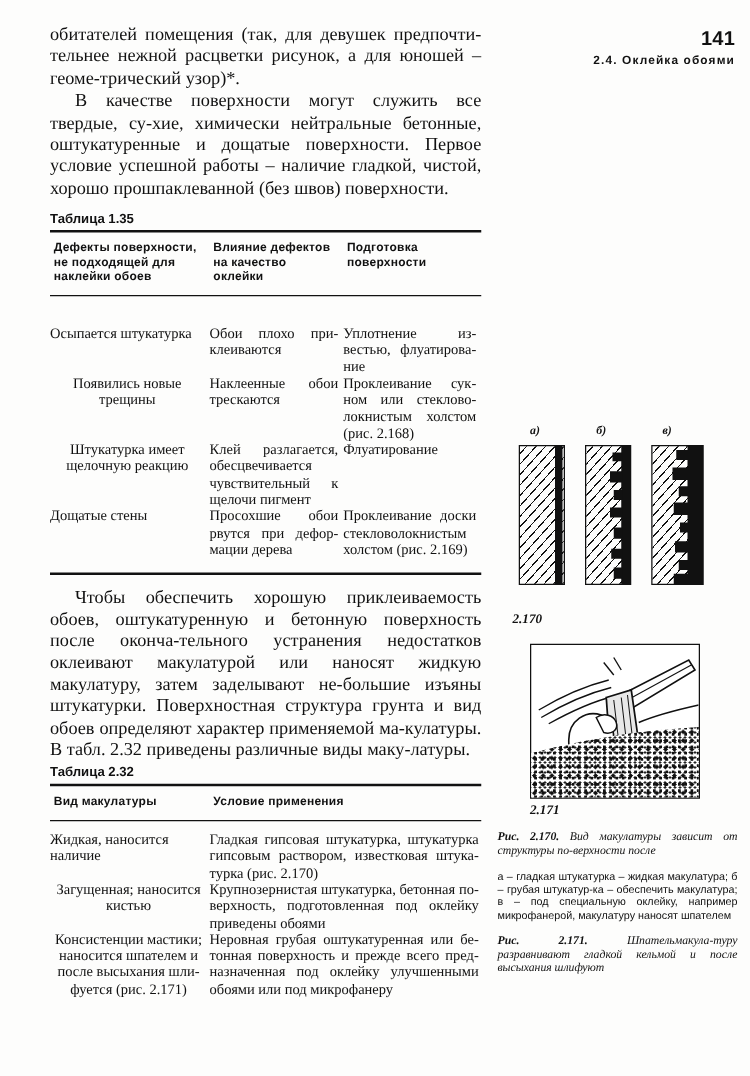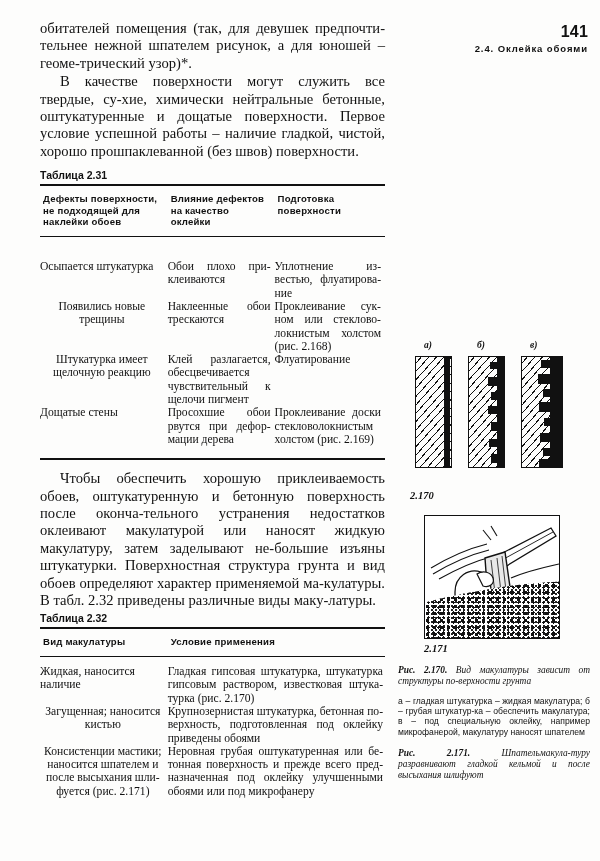--- a/index.html
+++ b/index.html
@@ -192,26 +192,26 @@
 
 <div class="page">
 
   <div class="hdr">
     <div class="hdr-page">141</div>
     <div class="hdr-sec">2.4. Оклейка обоями</div>
   </div>
 
   <div class="col">
 
-    <p class="body" style="text-indent:0">обитателей помещения (так, для девушек предпочти-тельнее нежной шпателем рисунок, а для юношей – геоме-трический узор)*.</p>
+    <p class="body" style="text-indent:0">обитателей помещения (так, для девушек предпочти-тельнее нежной расцветки рисунок, а для юношей – геоме-трический узор)*.</p>
 
 
     <p class="body">В качестве поверхности могут служить все твердые, су-хие, химически нейтральные бетонные, оштукатуренные и дощатые поверхности. Первое условие успешной работы – наличие гладкой, чистой, хорошо прошпаклеванной (без швов) поверхности.</p>
 
-    <div class="tbl-cap">Таблица 2.31</div>
+    <div class="tbl-cap">Таблица 1.35</div>
     <div class="rule-thick"></div>
     <table class="t t31">
       <colgroup>
           <col style="width:37%">
           <col style="width:31%">
           <col style="width:32%">
         </colgroup>
       <thead>
         <tr>
           <th style="white-space:pre-line">Дефекты поверхности,
@@ -376,20 +376,20 @@
 
         <g stroke="#111" fill="none" stroke-width="1.2">
           <path d="M86 62 C 100 56, 116 52, 134 48"></path>
         </g>
       </svg>
       <div class="grit"></div>
     </div>
 
     <div class="fignum" style="margin-top:4px; margin-left:26px">2.171</div>
 
-    <div class="cap"><span class="cap-it">Рис. 2.170.</span><span class="cap-it" style="font-weight:normal"> Вид макулатуры зависит от структуры по-верхности грунта</span></div>
+    <div class="cap"><span class="cap-it">Рис. 2.170.</span><span class="cap-it" style="font-weight:normal"> Вид макулатуры зависит от структуры по-верхности после</span></div>
 
     <div class="cap-sub">а – гладкая  штукатурка – жидкая макулатура; б – грубая штукатур-ка – обеспечить макулатура; в – под специальную оклейку, например микрофанерой, макулатуру наносят шпателем</div>
 
     <div class="cap"><span class="cap-it">Рис. 2.171.</span><span class="cap-it" style="font-weight:normal"> Шпательмакула-туру разравнивают гладкой кельмой и после высыхания шлифуют</span></div>
   </div>
 
 </div>
 
 </body></html>

